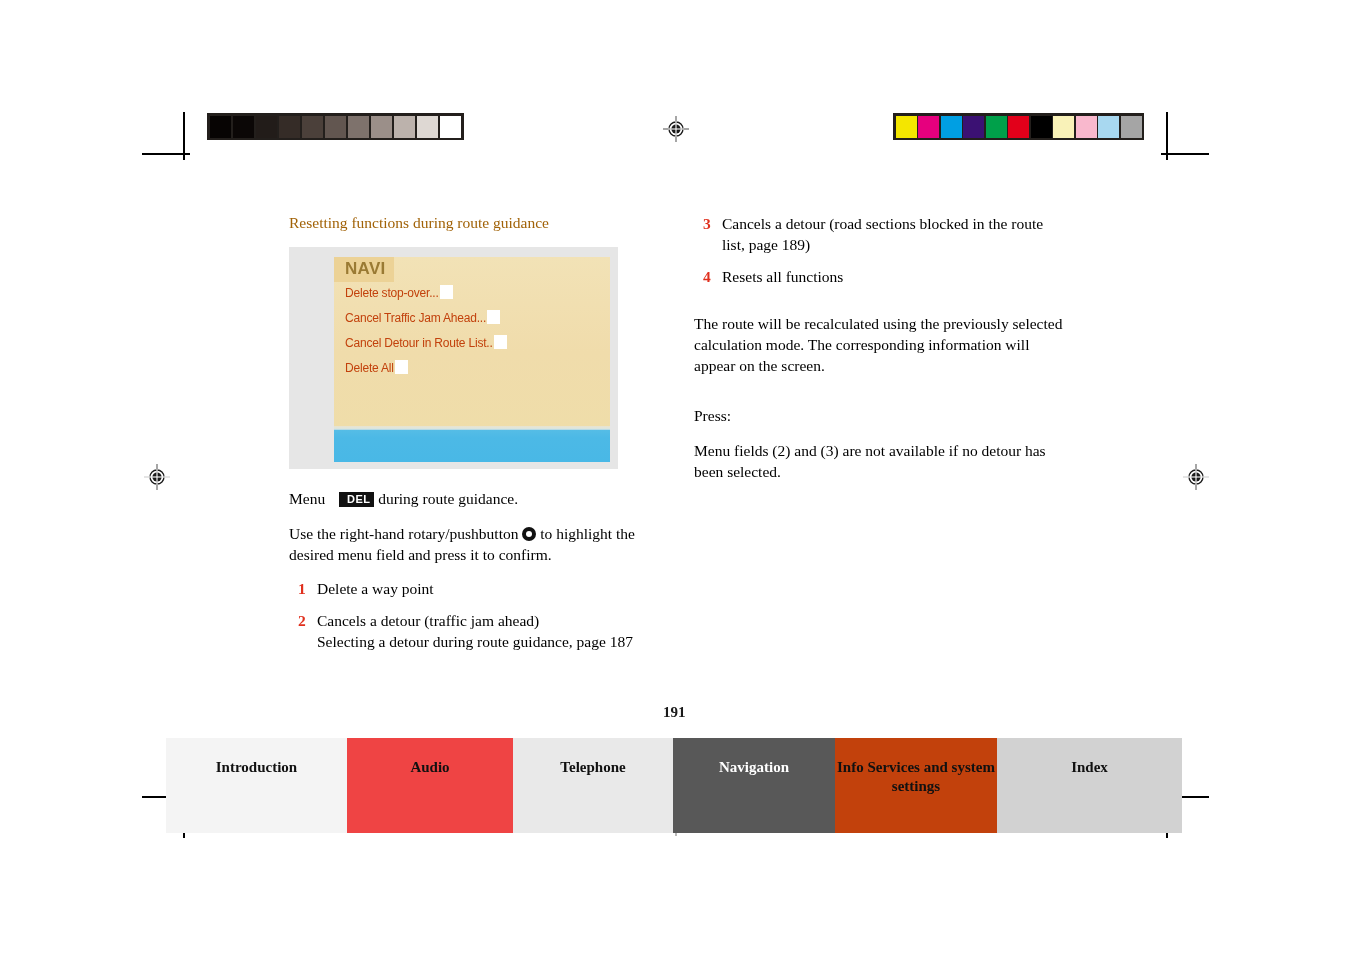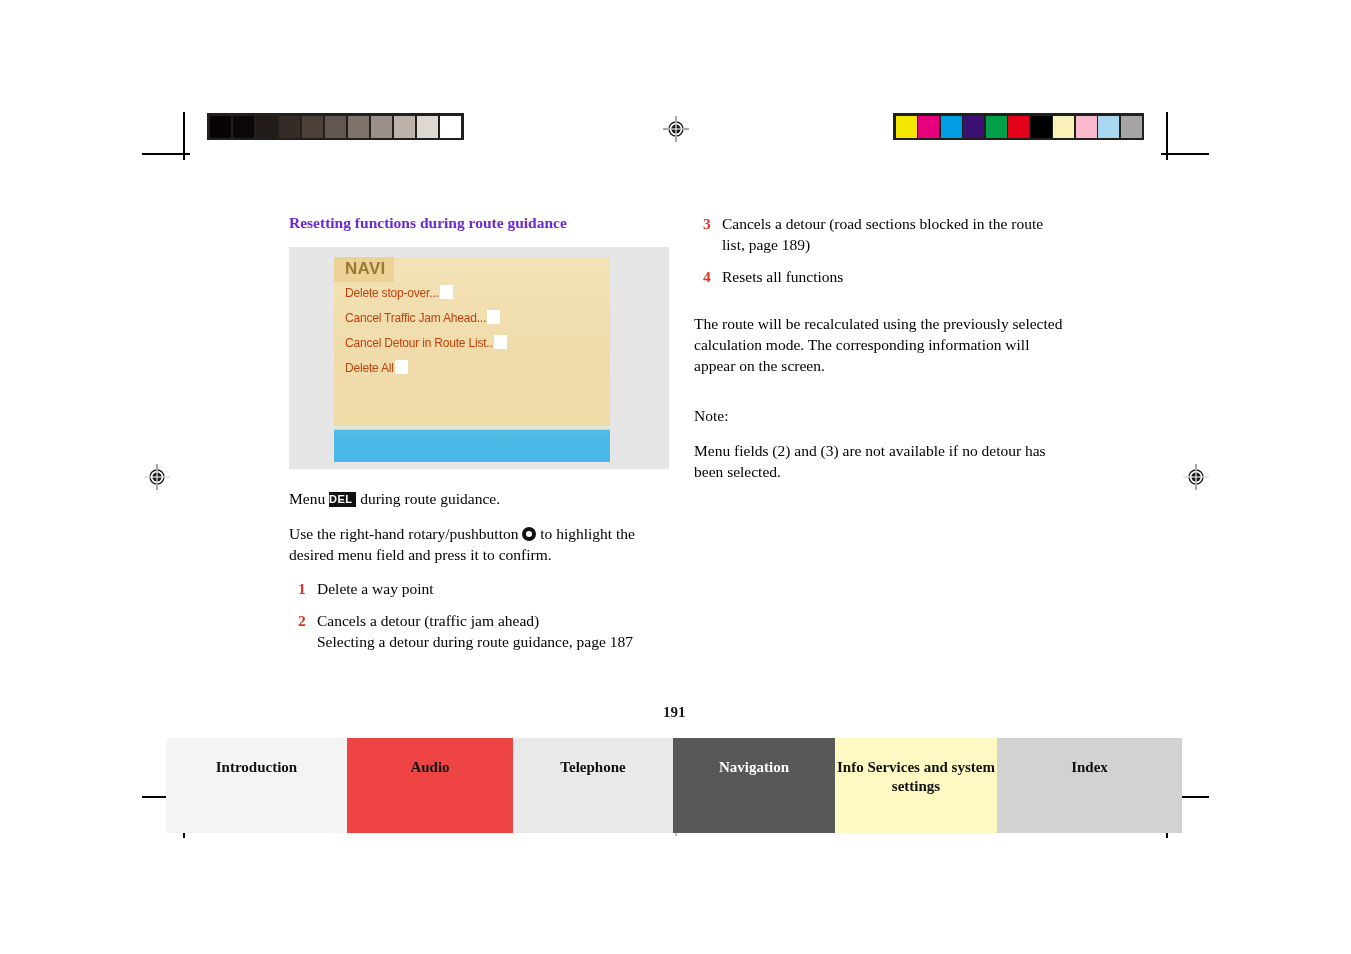--- a/index.html
+++ b/index.html
@@ -63,32 +63,32 @@
     width: 365px;
   }
   .col-right {
     position: absolute;
     left: 694px;
     top: 213px;
     width: 370px;
   }
 
   .section-title {
-    color: #6d28d9;
-    font-weight: bold;
+    color: #a16207;
+    font-weight: normal;
     font-size: 15.5px;
     line-height: 20px;
     margin: 0 0 14px 0;
     font-family: "Liberation Serif", "DejaVu Serif", serif;
   }
 
   
   .figure {
     position: relative;
-    width: 380px;
+    width: 329px;
     height: 222px;
     background: #e6e6e6;
     margin-bottom: 19px;
   }
   .navscreen {
     position: absolute;
     left: 45px;
     top: 10px;
     width: 276px;
     height: 205px;
@@ -168,23 +168,24 @@
   p.body.tight { margin-bottom: 13px; }
 
   .keycap {
     display: inline-block;
     background: #111111;
     color: #ffffff;
     font-family: "Liberation Sans", "DejaVu Sans", sans-serif;
     font-weight: bold;
     font-size: 11px;
     letter-spacing: 0.4px;
-    padding: 1px 4px 2px 0;
+    padding: 1px 4px 2px 8px;
     vertical-align: 1px;
     line-height: 12px;
+    margin-left: 10px;
   }
   .rotary {
     display: inline-block;
     width: 14px;
     height: 14px;
     border-radius: 50%;
     background: #111111;
     position: relative;
     vertical-align: -2px;
   }
@@ -254,21 +255,21 @@
     text-align: center;
     color: #111111;
     padding-top: 20px;
     box-sizing: border-box;
     font-family: Liberation Serif, serif;
   }
   .tab.w-intro   { width: 181px; background: #f4f4f4; }
   .tab.w-audio   { width: 166px; background: #ef4444; }
   .tab.w-tel     { width: 160px; background: #e9e9e9; }
   .tab.w-nav     { width: 162px; background: #585858; color: #ffffff; }
-  .tab.w-info    { width: 162px; background: #fef9c3; }
+  .tab.w-info    { width: 162px; background: #c2410c; }
   .tab.w-index   { width: 185px; background: #d2d2d2; }
 </style>
 </head>
 <body>
 
 <div class="crop-v" style="left:183px; top:112px; height:48px;"></div>
 <div class="crop-h" style="left:142px; top:153px; width:48px;"></div>
 <div class="crop-v" style="left:1166px; top:112px; height:48px;"></div>
 <div class="crop-h" style="left:1161px; top:153px; width:48px;"></div>
 <div class="crop-v" style="left:183px; top:790px; height:48px;"></div>
@@ -393,21 +394,21 @@
         <div class="numitem"><span class="num">4</span><span>Resets all functions</span></div>
       </div>
 
     <div class="gap-after-list"></div>
 
     <p class="body">The route will be recalculated using the previously selected calculation mode. The corresponding information will appear on the screen.</p>
 
 
     <div class="gap-after-list"></div>
 
-    <p class="body">Note:</p>
+    <p class="body">Press:</p>
 
     <p class="body">Menu fields (2) and (3) are not available if no detour has been selected.</p>
   </div>
 
   <div class="footer-running">Route guidance</div>
   <div class="folio">191</div>
 
   <div class="tabbar" id="tabbar">
       <div class="tab w-intro"><span>Introduction</span></div>
       <div class="tab w-audio"><span>Audio</span></div>

